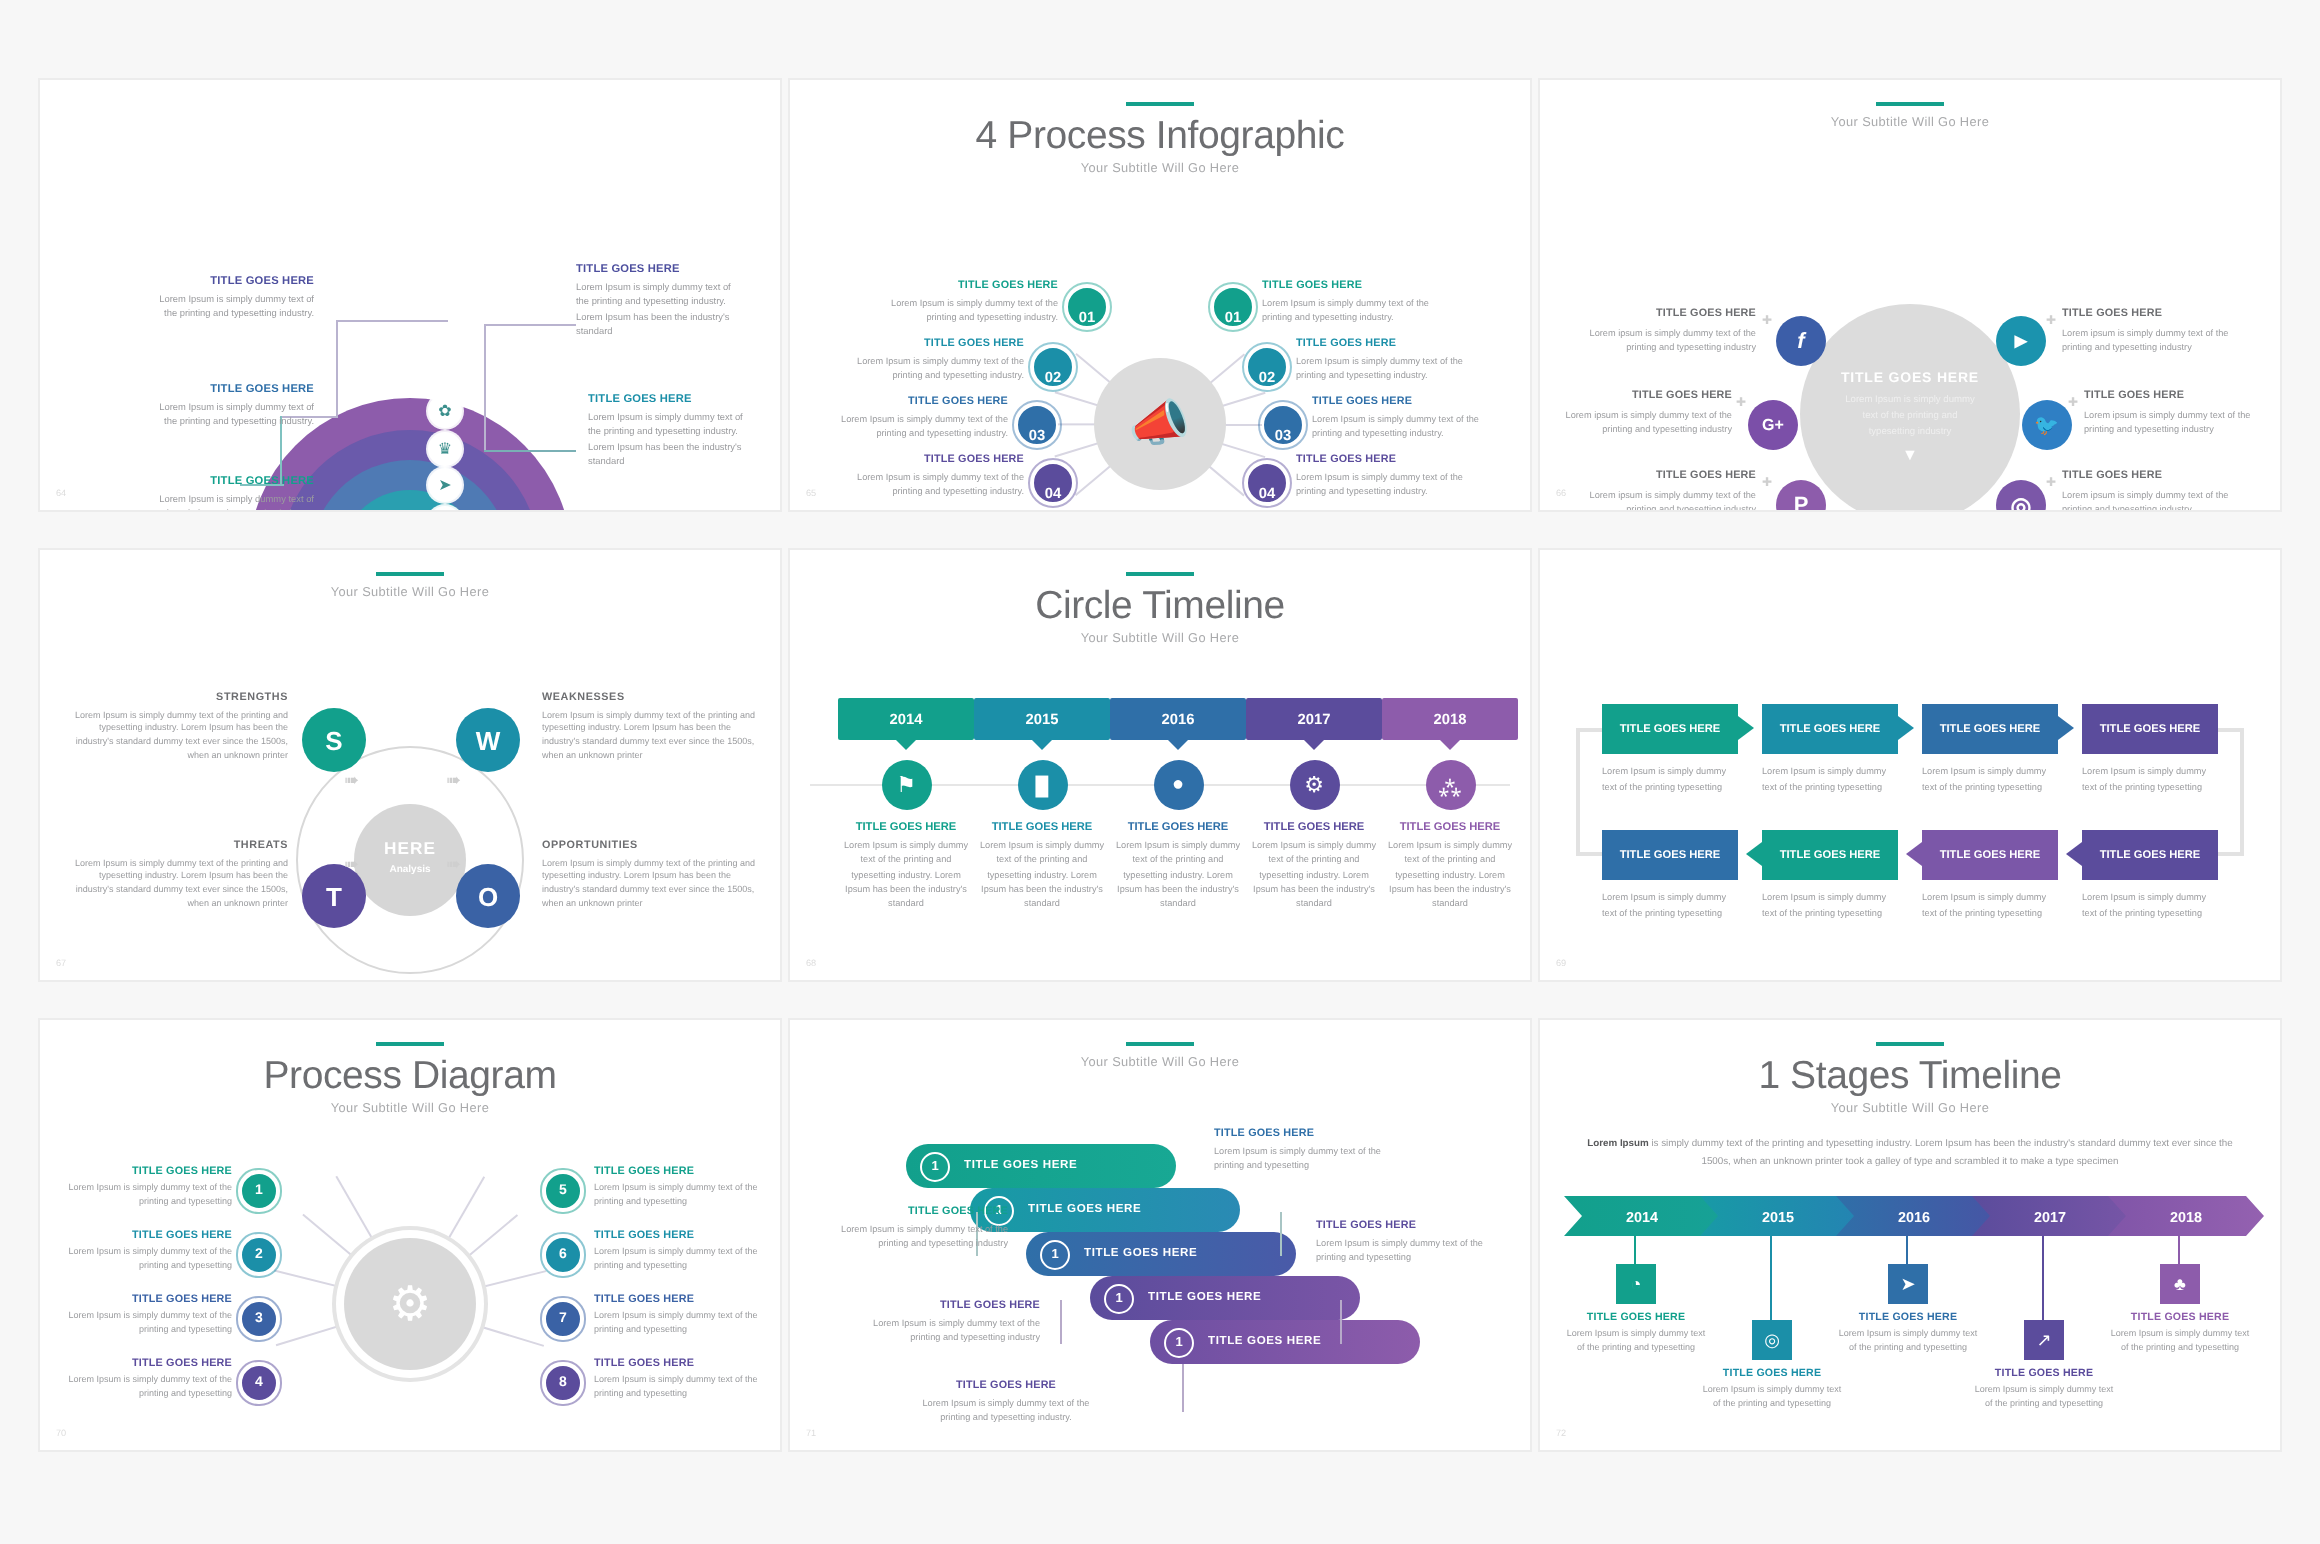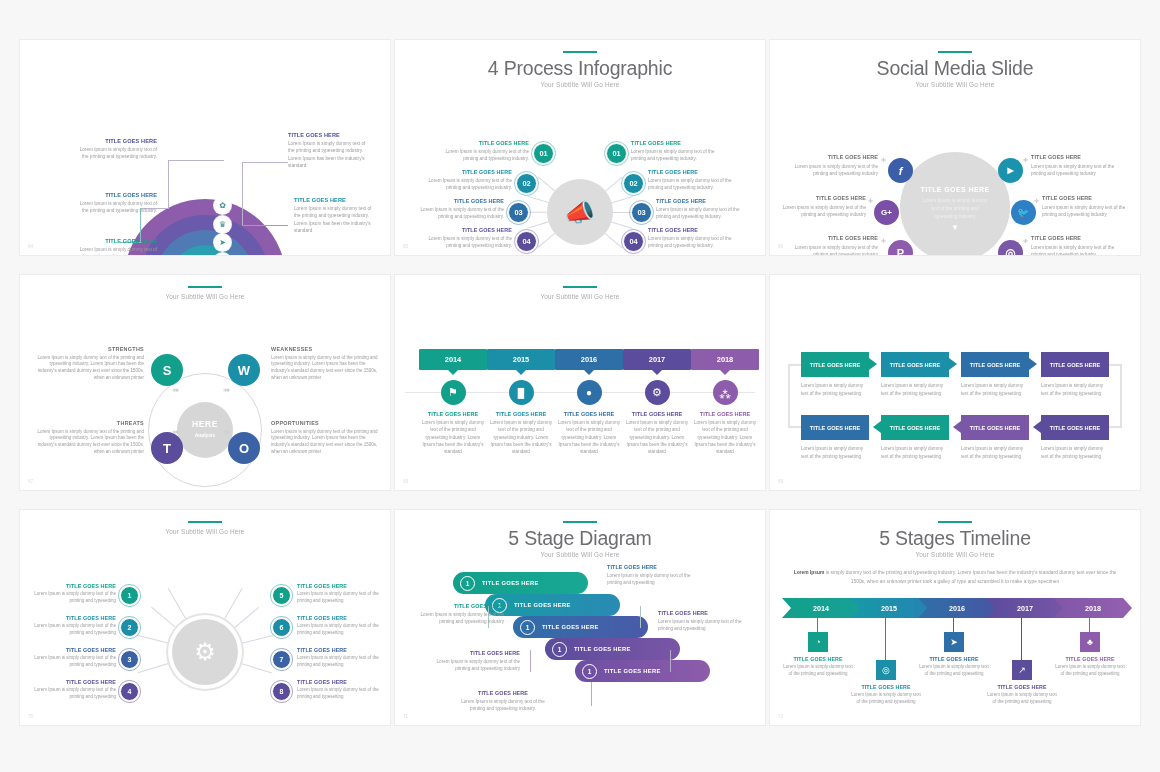--- a/index.html
+++ b/index.html
@@ -63,24 +63,23 @@
   .s1-line { position: absolute; border-color: #b9b3cf; }
 
   
   .hub {
     position: absolute; border-radius: 50%; background: #dcdcdc;
     display: flex; align-items: center; justify-content: center;
     color: #fff;
   }
   .numcirc {
     position: absolute; width: 21px; height: 21px; border-radius: 50%;
-    display: flex; align-items: center; justify-content: center;
+    display: flex; align-items: flex-end; justify-content: center;
     color: #fff; font-size: 7.4px; font-weight: bold;
     border: 1.6px solid #fff;
-    text-decoration: underline;
   }
   .numcirc::after {
     content: ""; position: absolute; inset: -3.2px;
     border-radius: 50%; border: 0.8px solid currentColor; opacity: .45;
   }
   .s2-lbl { position: absolute; width: 96px; }
   .s2-lbl .ttl { font-size: 5.4px; margin-bottom: 1.5px; }
   .s2-lbl .body-txt { font-size: 4.6px; }
   .spoke { position: absolute; height: 0.7px; background: #d8d6e2; transform-origin: 0 50%; }
 
@@ -342,21 +341,20 @@
       <div class="ttl" style="color:#5b4c9c;">TITLE GOES HERE</div>
       <div class="body-txt">Lorem Ipsum is simply dummy text of the printing and  typesetting industry.</div>
     </div>
 
     <div class="pgno">65</div>
   </div>
 
   <div class="slide">
     <div class="s-head">
       <div class="s-rule"></div>
-      <div class="s-title">Social Media Slide</div>
       <div class="s-sub">Your Subtitle Will Go Here</div>
     </div>
 
     <div class="s3-hub">
       <div class="h-t">TITLE GOES HERE</div>
       <div class="h-b">Lorem Ipsum is simply dummy text of the printing and typesetting industry</div>
       <div style="color:#fff;font-size:8px;margin-top:2px;">▼</div>
     </div>
 
     <div class="sm" style="left:118px;top:118px;background:#3c5ea8;font-style:italic;">
@@ -459,20 +457,21 @@
       <div class="ttl">OPPORTUNITIES</div>
       <div class="body-txt">Lorem Ipsum is simply dummy text of the printing and typesetting industry. Lorem Ipsum has been the industry's standard dummy text ever since the 1500s, when an unknown printer</div>
     </div>
 
     <div class="pgno">67</div>
   </div>
 
   <div class="slide">
     <div class="s-head">
       <div class="s-rule"></div>
+      <div class="s-title">Circle Timeline</div>
       <div class="s-sub">Your Subtitle Will Go Here</div>
     </div>
     <div class="ct-axis"></div>
 
     <div class="ct-col" style="left:24px;top:74px;">
       <div class="ct-chip" style="background:#12a08c;color:#12a08c;">
           <span style="color:#fff">2014</span>
         </div>
       <div class="ct-circ" style="background:#12a08c;">
           <span>⚑</span>
@@ -570,20 +569,21 @@
     <div class="bx-txt" style="left:111px;top:170px;">Lorem Ipsum is simply dummy text of the printing typesetting</div>
     <div class="bx-txt" style="left:191px;top:170px;">Lorem Ipsum is simply dummy text of the printing typesetting</div>
     <div class="bx-txt" style="left:271px;top:170px;">Lorem Ipsum is simply dummy text of the printing typesetting</div>
 
     <div class="pgno">69</div>
   </div>
 
   <div class="slide">
     <div class="s-head">
       <div class="s-rule"></div>
+      <div class="s-title">Process Diagram</div>
       <div class="s-sub">Your Subtitle Will Go Here</div>
     </div>
 
     <div class="spoke" style="left:185px;top:142px;width:70px;transform:rotate(163deg);"></div>
     <div class="spoke" style="left:185px;top:142px;width:70px;transform:rotate(-166deg);"></div>
     <div class="spoke" style="left:185px;top:142px;width:70px;transform:rotate(-140deg);"></div>
     <div class="spoke" style="left:185px;top:142px;width:74px;transform:rotate(-120deg);"></div>
     <div class="spoke" style="left:185px;top:142px;width:70px;transform:rotate(17deg);"></div>
     <div class="spoke" style="left:185px;top:142px;width:70px;transform:rotate(-14deg);"></div>
     <div class="spoke" style="left:185px;top:142px;width:70px;transform:rotate(-40deg);"></div>
@@ -650,21 +650,20 @@
       <div class="ttl" style="color:#5b4c9c;">TITLE GOES HERE</div>
       <div class="body-txt">Lorem Ipsum is simply dummy text of the printing and  typesetting</div>
     </div>
 
     <div class="pgno">70</div>
   </div>
 
   <div class="slide">
     <div class="s-head">
       <div class="s-rule"></div>
-      <div class="s-title">5 Stage Diagram</div>
       <div class="s-sub">Your Subtitle Will Go Here</div>
     </div>
 
     <div class="sd-bar" style="left:58px;top:62px;width:135px;background:linear-gradient(90deg,#12a08c,#18a894);">
       <div class="sd-num">1</div>
       <div class="t">TITLE GOES HERE</div>
     </div>
     <div class="sd-bar" style="left:90px;top:84px;width:135px;background:linear-gradient(90deg,#179ba4,#2a8ab4);">
       <div class="sd-num">1</div>
       <div class="t">TITLE GOES HERE</div>
@@ -708,21 +707,21 @@
       <div class="ttl" style="color:#5b4c9c;">TITLE GOES HERE</div>
       <div class="body-txt">Lorem Ipsum is simply dummy text of the printing and  typesetting industry.</div>
     </div>
 
     <div class="pgno">71</div>
   </div>
 
   <div class="slide">
     <div class="s-head">
       <div class="s-rule"></div>
-      <div class="s-title">5 Stages Timeline</div>
+      <div class="s-title">1 Stages Timeline</div>
       <div class="s-sub">Your Subtitle Will Go Here</div>
     </div>
 
     <div class="st-intro"><b>Lorem Ipsum</b><span> is simply dummy text of the printing and typesetting industry. Lorem Ipsum has been the industry's standard dummy text ever since the 1500s, when an unknown printer took a galley of type and scrambled it to make a type specimen</span></div>
 
     <div class="st-chev" style="left:12px;top:88px;width:78px;background:linear-gradient(90deg,#12a08c,#17a196);">
         <span>2014</span>
       </div>
     <div class="st-chev" style="left:80px;top:88px;width:78px;background:linear-gradient(90deg,#189aa6,#2484b2);">
         <span>2015</span>

